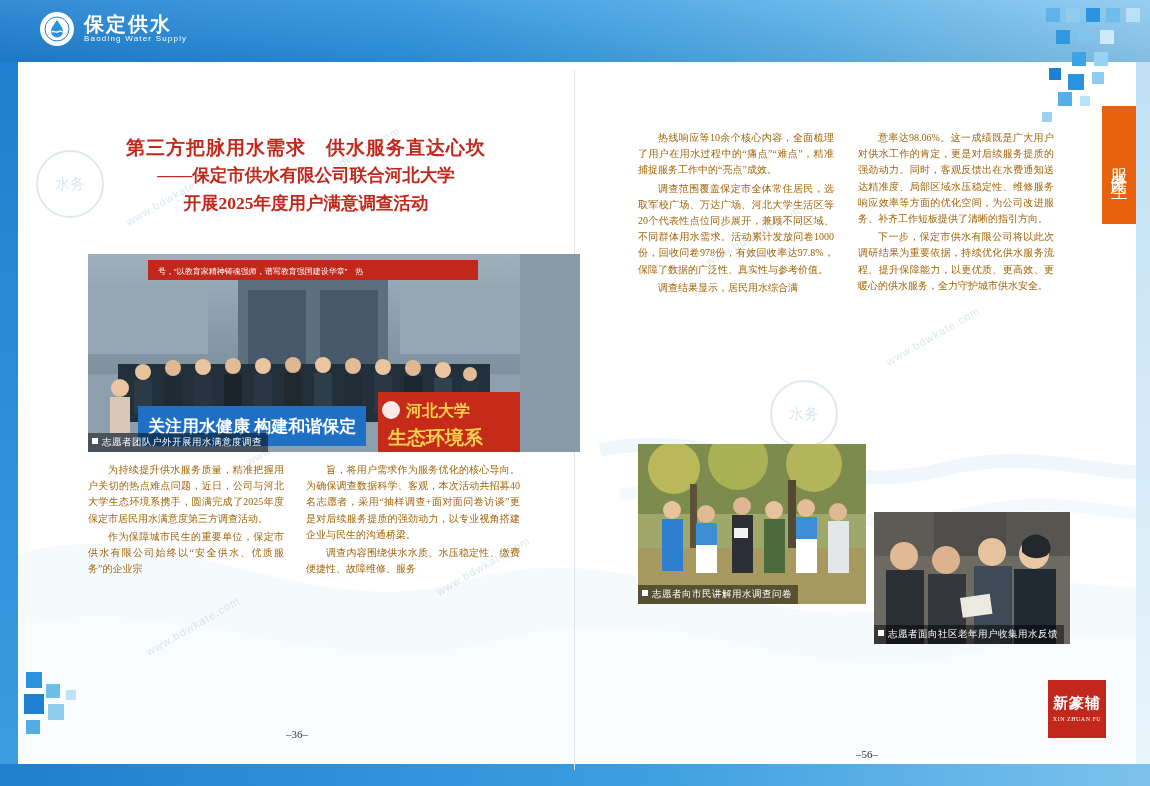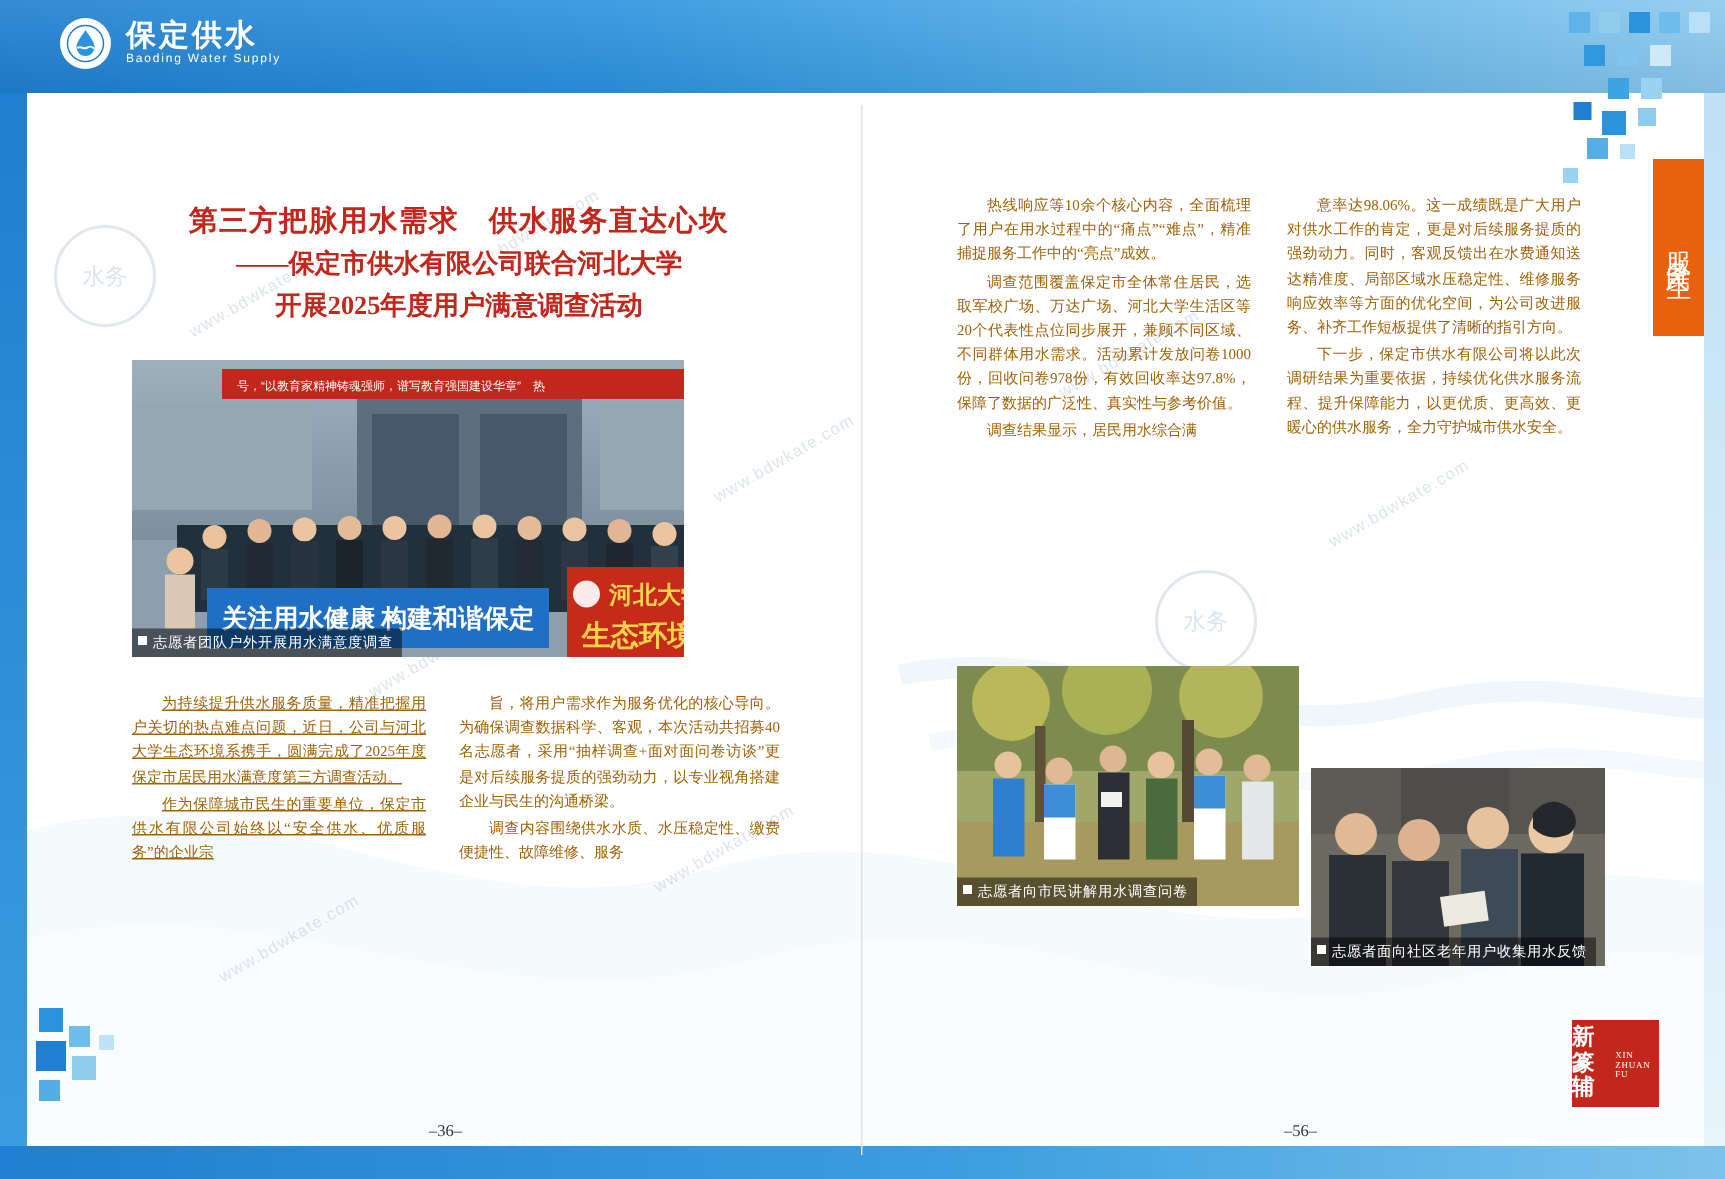--- a/index.html
+++ b/index.html
@@ -177,20 +177,21 @@
   }
 
   
   .stamp {
     position: absolute;
     right: 44px; bottom: 48px;
     width: 58px; height: 58px;
     background: #c1271a;
     color: #ffffff;
     display: flex;
+    flex-direction: column;
     align-items: center;
     justify-content: center;
     line-height: 1.1;
   }
   .stamp .s1 { font-size: 15px; font-weight: bold; letter-spacing: 1px;}
   .stamp .s2 { font-size: 6px; letter-spacing: .5px; margin-top: 4px;}
 
   
   .wm {
     position: absolute;
@@ -290,21 +291,21 @@
   <div class="wm" style="left:140px;top:620px;">www.bdwkate.com</div>
   <div class="wm-circle" style="left:36px;top:150px;width:64px;height:64px;">水务</div>
   <div class="wm-circle" style="left:770px;top:380px;width:64px;height:64px;">水务</div>
 
   <div class="headline">
     <div class="l1">第三方把脉用水需求　供水服务直达心坎</div>
     <div class="l2">——保定市供水有限公司联合河北大学</div>
     <div class="l3">开展2025年度用户满意调查活动</div>
   </div>
 
-  <div class="photo" style="left:88px;top:240px;width:368px;height:198px;">
+  <div class="photo" style="left:88px;top:254px;width:492px;height:198px;">
     <svg width="432" height="198" viewBox="0 0 432 198">
       <defs>
         <linearGradient id="bldg" x1="0" y1="0" x2="0" y2="1">
           <stop offset="0%" stop-color="#9fb0bd"></stop>
             <stop offset="100%" stop-color="#7d909e"></stop>
         </linearGradient>
       </defs>
       <rect x="0" y="0" width="432" height="198" fill="#8d9eac"></rect>
 
       <rect x="0" y="0" width="432" height="120" fill="url(#bldg)"></rect>
@@ -353,21 +354,21 @@
       <text x="60" y="178" font-family="Liberation Serif, serif" font-size="17" font-weight="bold" fill="#ffffff">关注用水健康 构建和谐保定</text>
 
       <rect x="290" y="138" width="142" height="60" fill="#c62a19"></rect>
       <text x="318" y="162" font-family="Liberation Serif, serif" font-size="16" font-weight="bold" fill="#ffd24d">河北大学</text>
       <circle cx="303" cy="156" r="9" fill="#ffffff" opacity="0.9"></circle>
       <text x="300" y="190" font-family="Liberation Serif, serif" font-size="19" font-weight="bold" fill="#ffd24d">生态环境系</text>
     </svg>
     <div class="cap"><span class="sqm"></span><span>志愿者团队户外开展用水满意度调查</span></div>
   </div>
 
-  <div class="col" style="left:88px;top:462px;width:196px;text-decoration:underline;">
+  <div class="col" style="left:88px;top:462px;width:196px;">
     <p>为持续提升供水服务质量，精准把握用户关切的热点难点问题，近日，公司与河北大学生态环境系携手，圆满完成了2025年度保定市居民用水满意度第三方调查活动。</p>
     <p>作为保障城市民生的重要单位，保定市供水有限公司始终以“安全供水、优质服务”的企业宗</p>
   </div>
   <div class="col" style="left:306px;top:462px;width:214px;">
     <p>旨，将用户需求作为服务优化的核心导向。为确保调查数据科学、客观，本次活动共招募40名志愿者，采用“抽样调查+面对面问卷访谈”更是对后续服务提质的强劲动力，以专业视角搭建企业与民生的沟通桥梁。</p>
     <p>调查内容围绕供水水质、水压稳定性、缴费便捷性、故障维修、服务</p>
   </div>
 
   <div class="col" style="left:638px;top:130px;width:196px;">
     <p>热线响应等10余个核心内容，全面梳理了用户在用水过程中的“痛点”“难点”，精准捕捉服务工作中的“亮点”成效。</p>
@@ -431,16 +432,16 @@
       </g>
     </svg>
     <div class="cap"><span class="sqm"></span><span>志愿者向市民讲解用水调查问卷</span></div>
   </div>
 
   <div class="stamp">
     <div class="s1">新篆辅</div>
     <div class="s2">XIN ZHUAN FU</div>
   </div>
 
-  <div class="pagenum" style="left:286px;top:748px;">–36–</div>
+  <div class="pagenum" style="left:286px;top:728px;">–36–</div>
   <div class="pagenum" style="left:856px;top:748px;">–56–</div>
 
 </div>
 
 </body></html>

